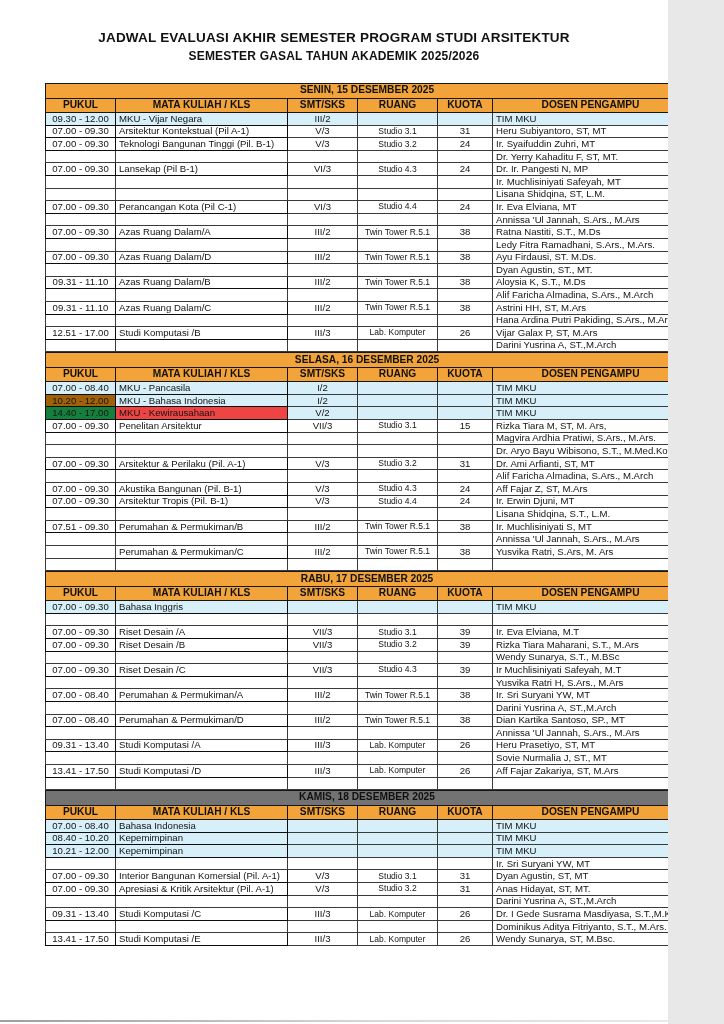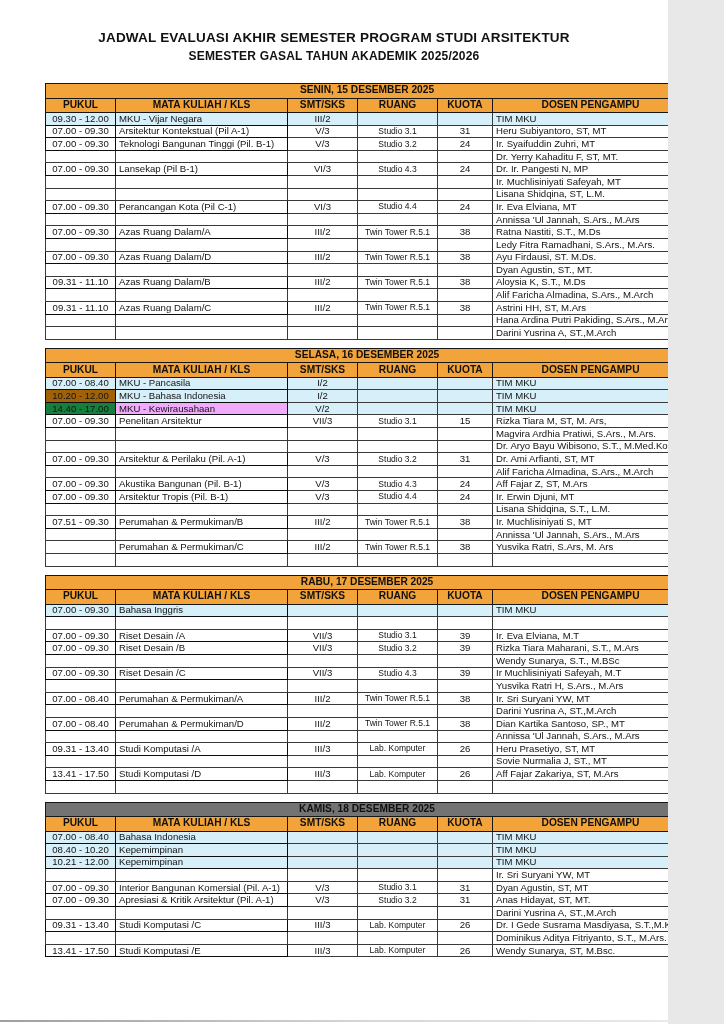--- a/index.html
+++ b/index.html
@@ -13,21 +13,20 @@
     color:#111;
   }
   .titles{text-align:center;padding-top:30px;}
   .title-1{font-size:13.5px;font-weight:bold;letter-spacing:.2px;}
   .title-2{font-size:12px;font-weight:bold;margin-top:4px;letter-spacing:.2px;}
   .tables{position:absolute;left:45px;top:83px;width:643px;}
   table{
     border-collapse:collapse;
     table-layout:fixed;
     width:643px;
-    margin-bottom:8px;
     border:1.5px solid #161616;
   }
   td{
     border:1px solid #3a3a3a;
     font-size:9.6px;
     height:11.6px;
     line-height:1.05;
     padding:0 3px;
     overflow:hidden;
     white-space:nowrap;
@@ -210,20 +209,28 @@
           </tr>
           <tr>
             <td class="c"></td>
             <td></td>
             <td class="c"></td>
             <td class="c ruang"></td>
             <td class="c"></td>
             <td>Hana Ardina Putri Pakiding, S.Ars., M.Ars</td>
           </tr>
           <tr>
+            <td class="c bb">12.51 - 17.00</td>
+            <td class="bb">Studi Komputasi /B</td>
+            <td class="c">III/3</td>
+            <td class="c ruang">Lab. Komputer</td>
+            <td class="c">26</td>
+            <td>Vijar Galax P, ST, M.Ars</td>
+          </tr>
+          <tr>
             <td class="c"></td>
             <td></td>
             <td class="c"></td>
             <td class="c ruang"></td>
             <td class="c"></td>
             <td>Darini Yusrina A, ST.,M.Arch</td>
           </tr>
         </tbody>
       </table>
       <table style="border-color: rgb(22, 22, 22); border-radius: 23px;">
@@ -258,21 +265,21 @@
           <tr>
             <td class="c bb" style="background: #a16207;">10.20 - 12.00</td>
             <td class="bb" style="background: rgb(214, 239, 248);">MKU - Bahasa Indonesia</td>
             <td class="c" style="background: rgb(214, 239, 248);">I/2</td>
             <td class="c ruang" style="background: rgb(214, 239, 248);"></td>
             <td class="c" style="background: rgb(214, 239, 248);"></td>
             <td style="background: rgb(214, 239, 248);">TIM MKU</td>
           </tr>
           <tr>
             <td class="c bb" style="background: #15803d;">14.40 - 17.00</td>
-            <td class="bb" style="background: #f0abfc;">MKU - Kewirausahaan</td>
+            <td class="bb" style="background: #ef4444;">MKU - Kewirausahaan</td>
             <td class="c" style="background: rgb(214, 239, 248);">V/2</td>
             <td class="c ruang" style="background: rgb(214, 239, 248);"></td>
             <td class="c" style="background: rgb(214, 239, 248);"></td>
             <td style="background: rgb(214, 239, 248);">TIM MKU</td>
           </tr>
           <tr>
             <td class="c bb">07.00 - 09.30</td>
             <td class="bb">Penelitan Arsitektur</td>
             <td class="c">VII/3</td>
             <td class="c ruang">Studio 3.1</td>

